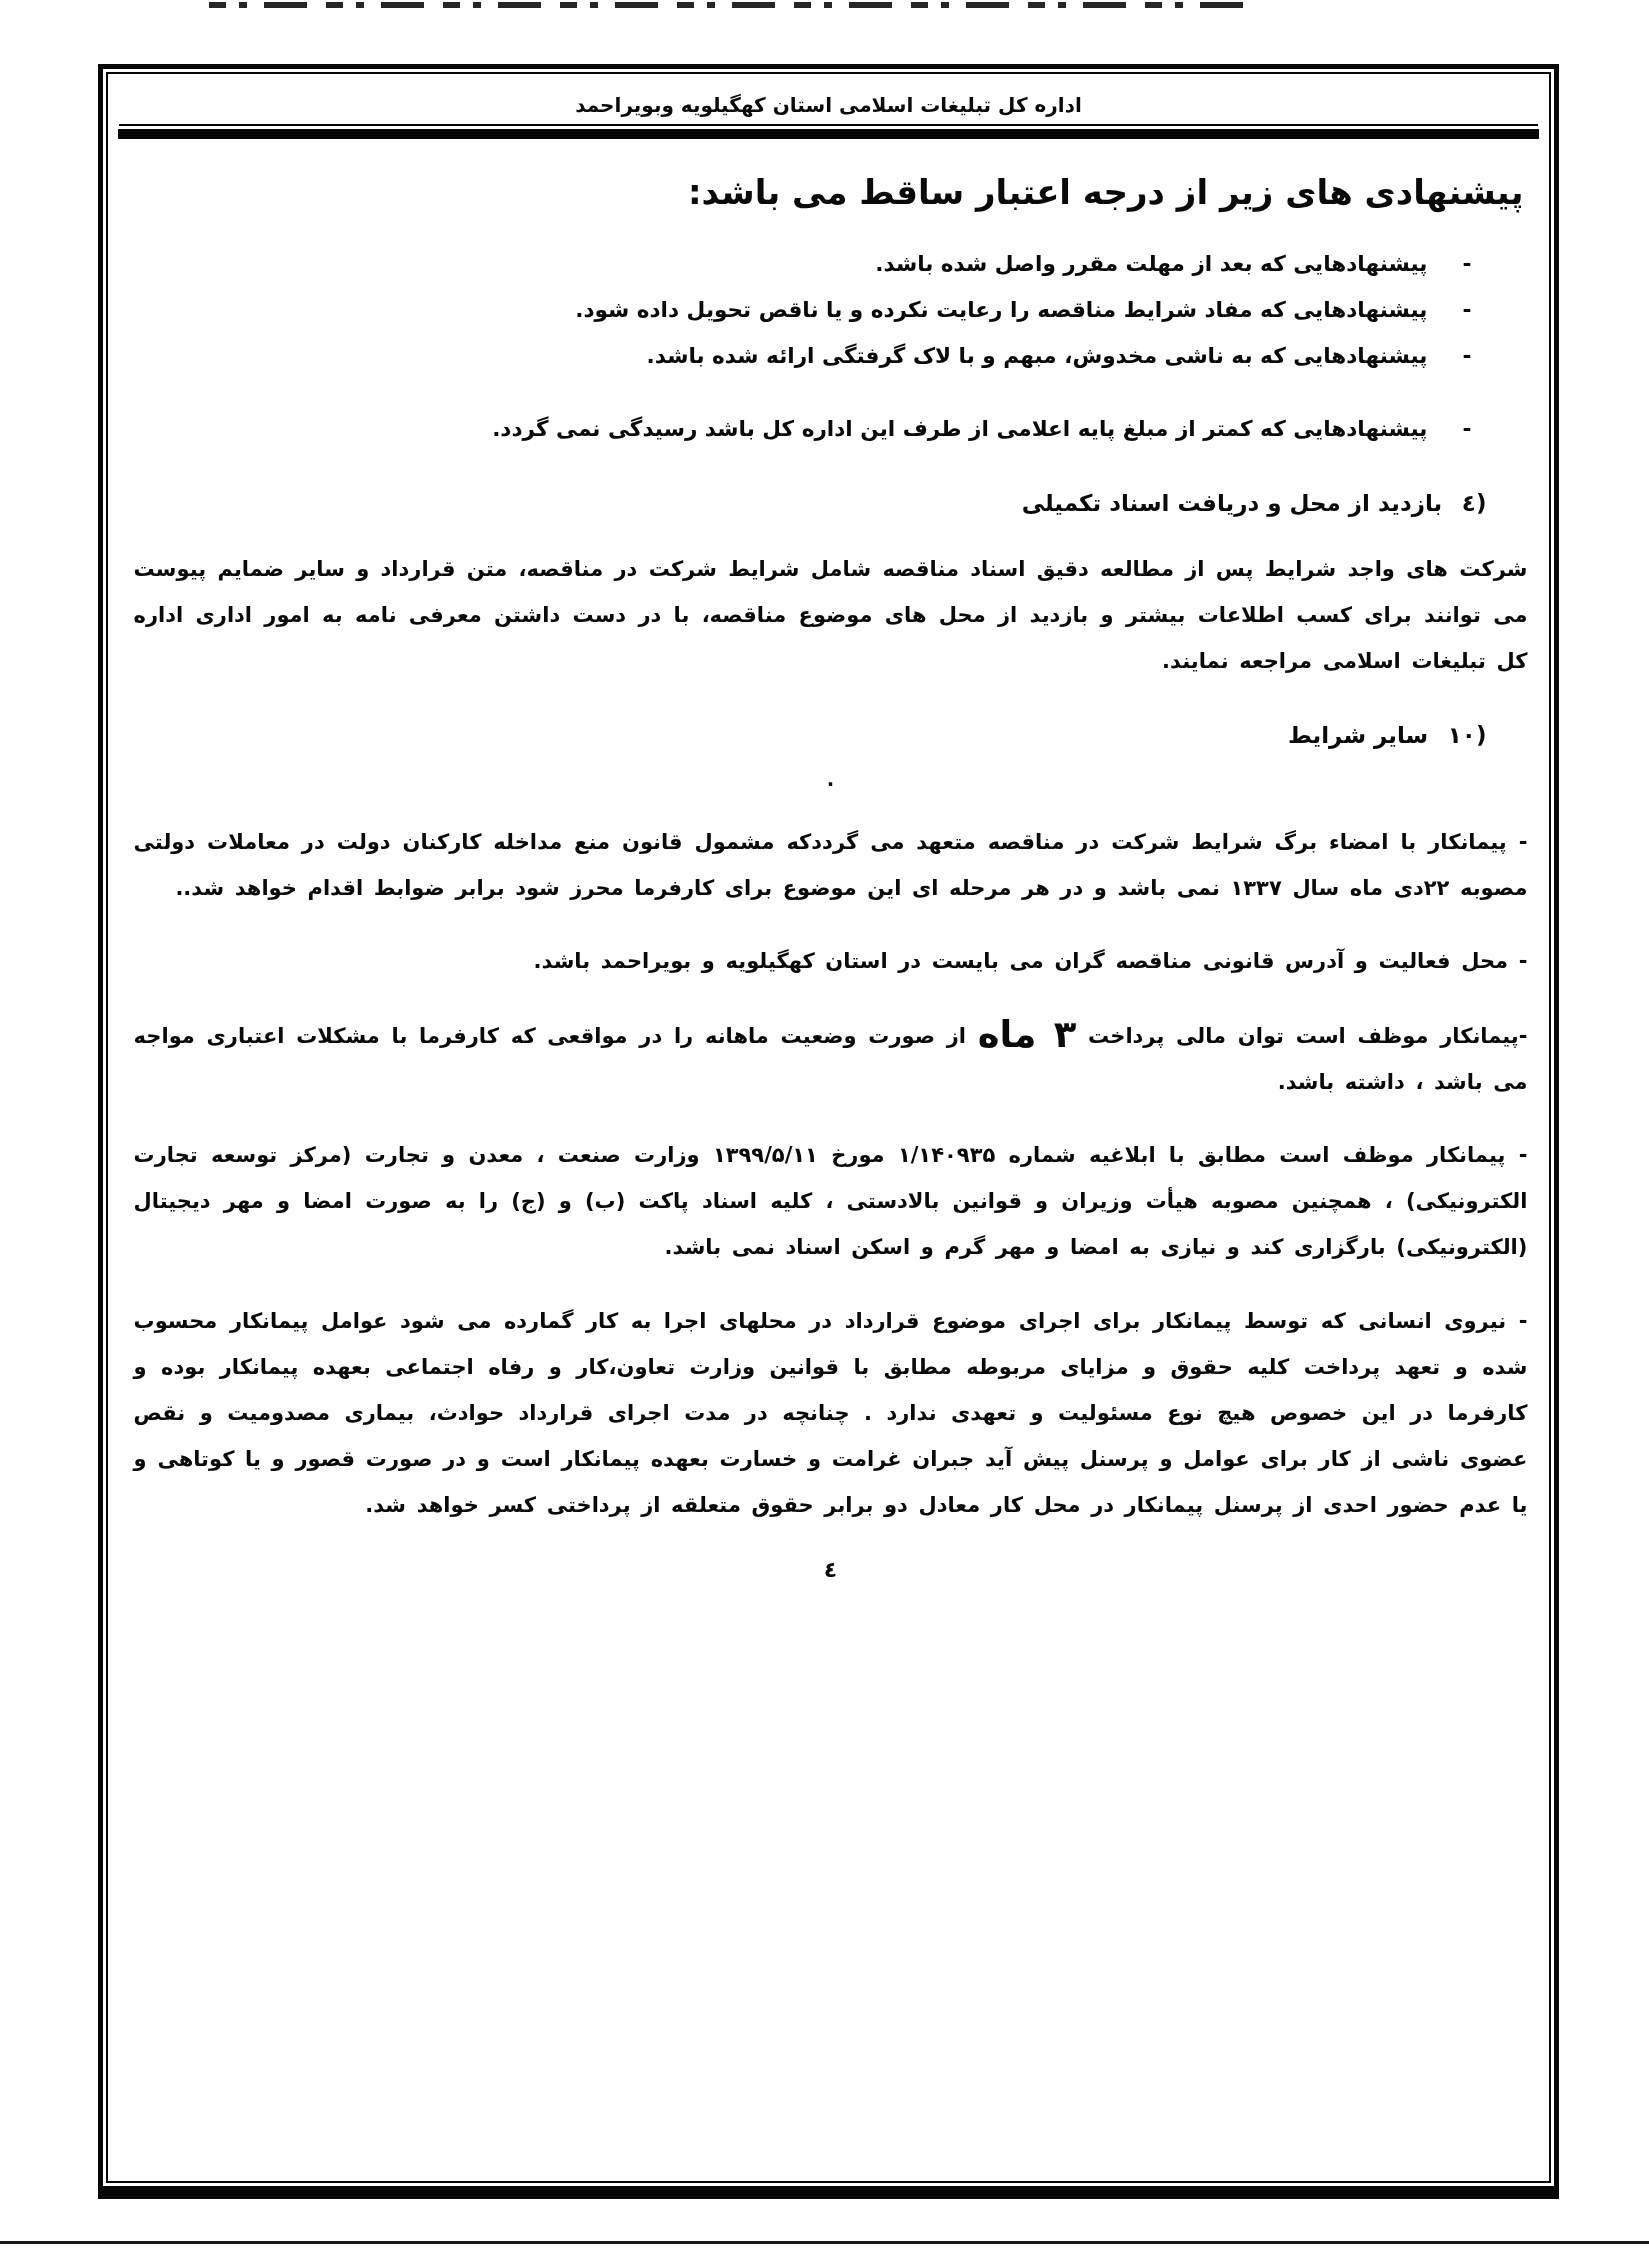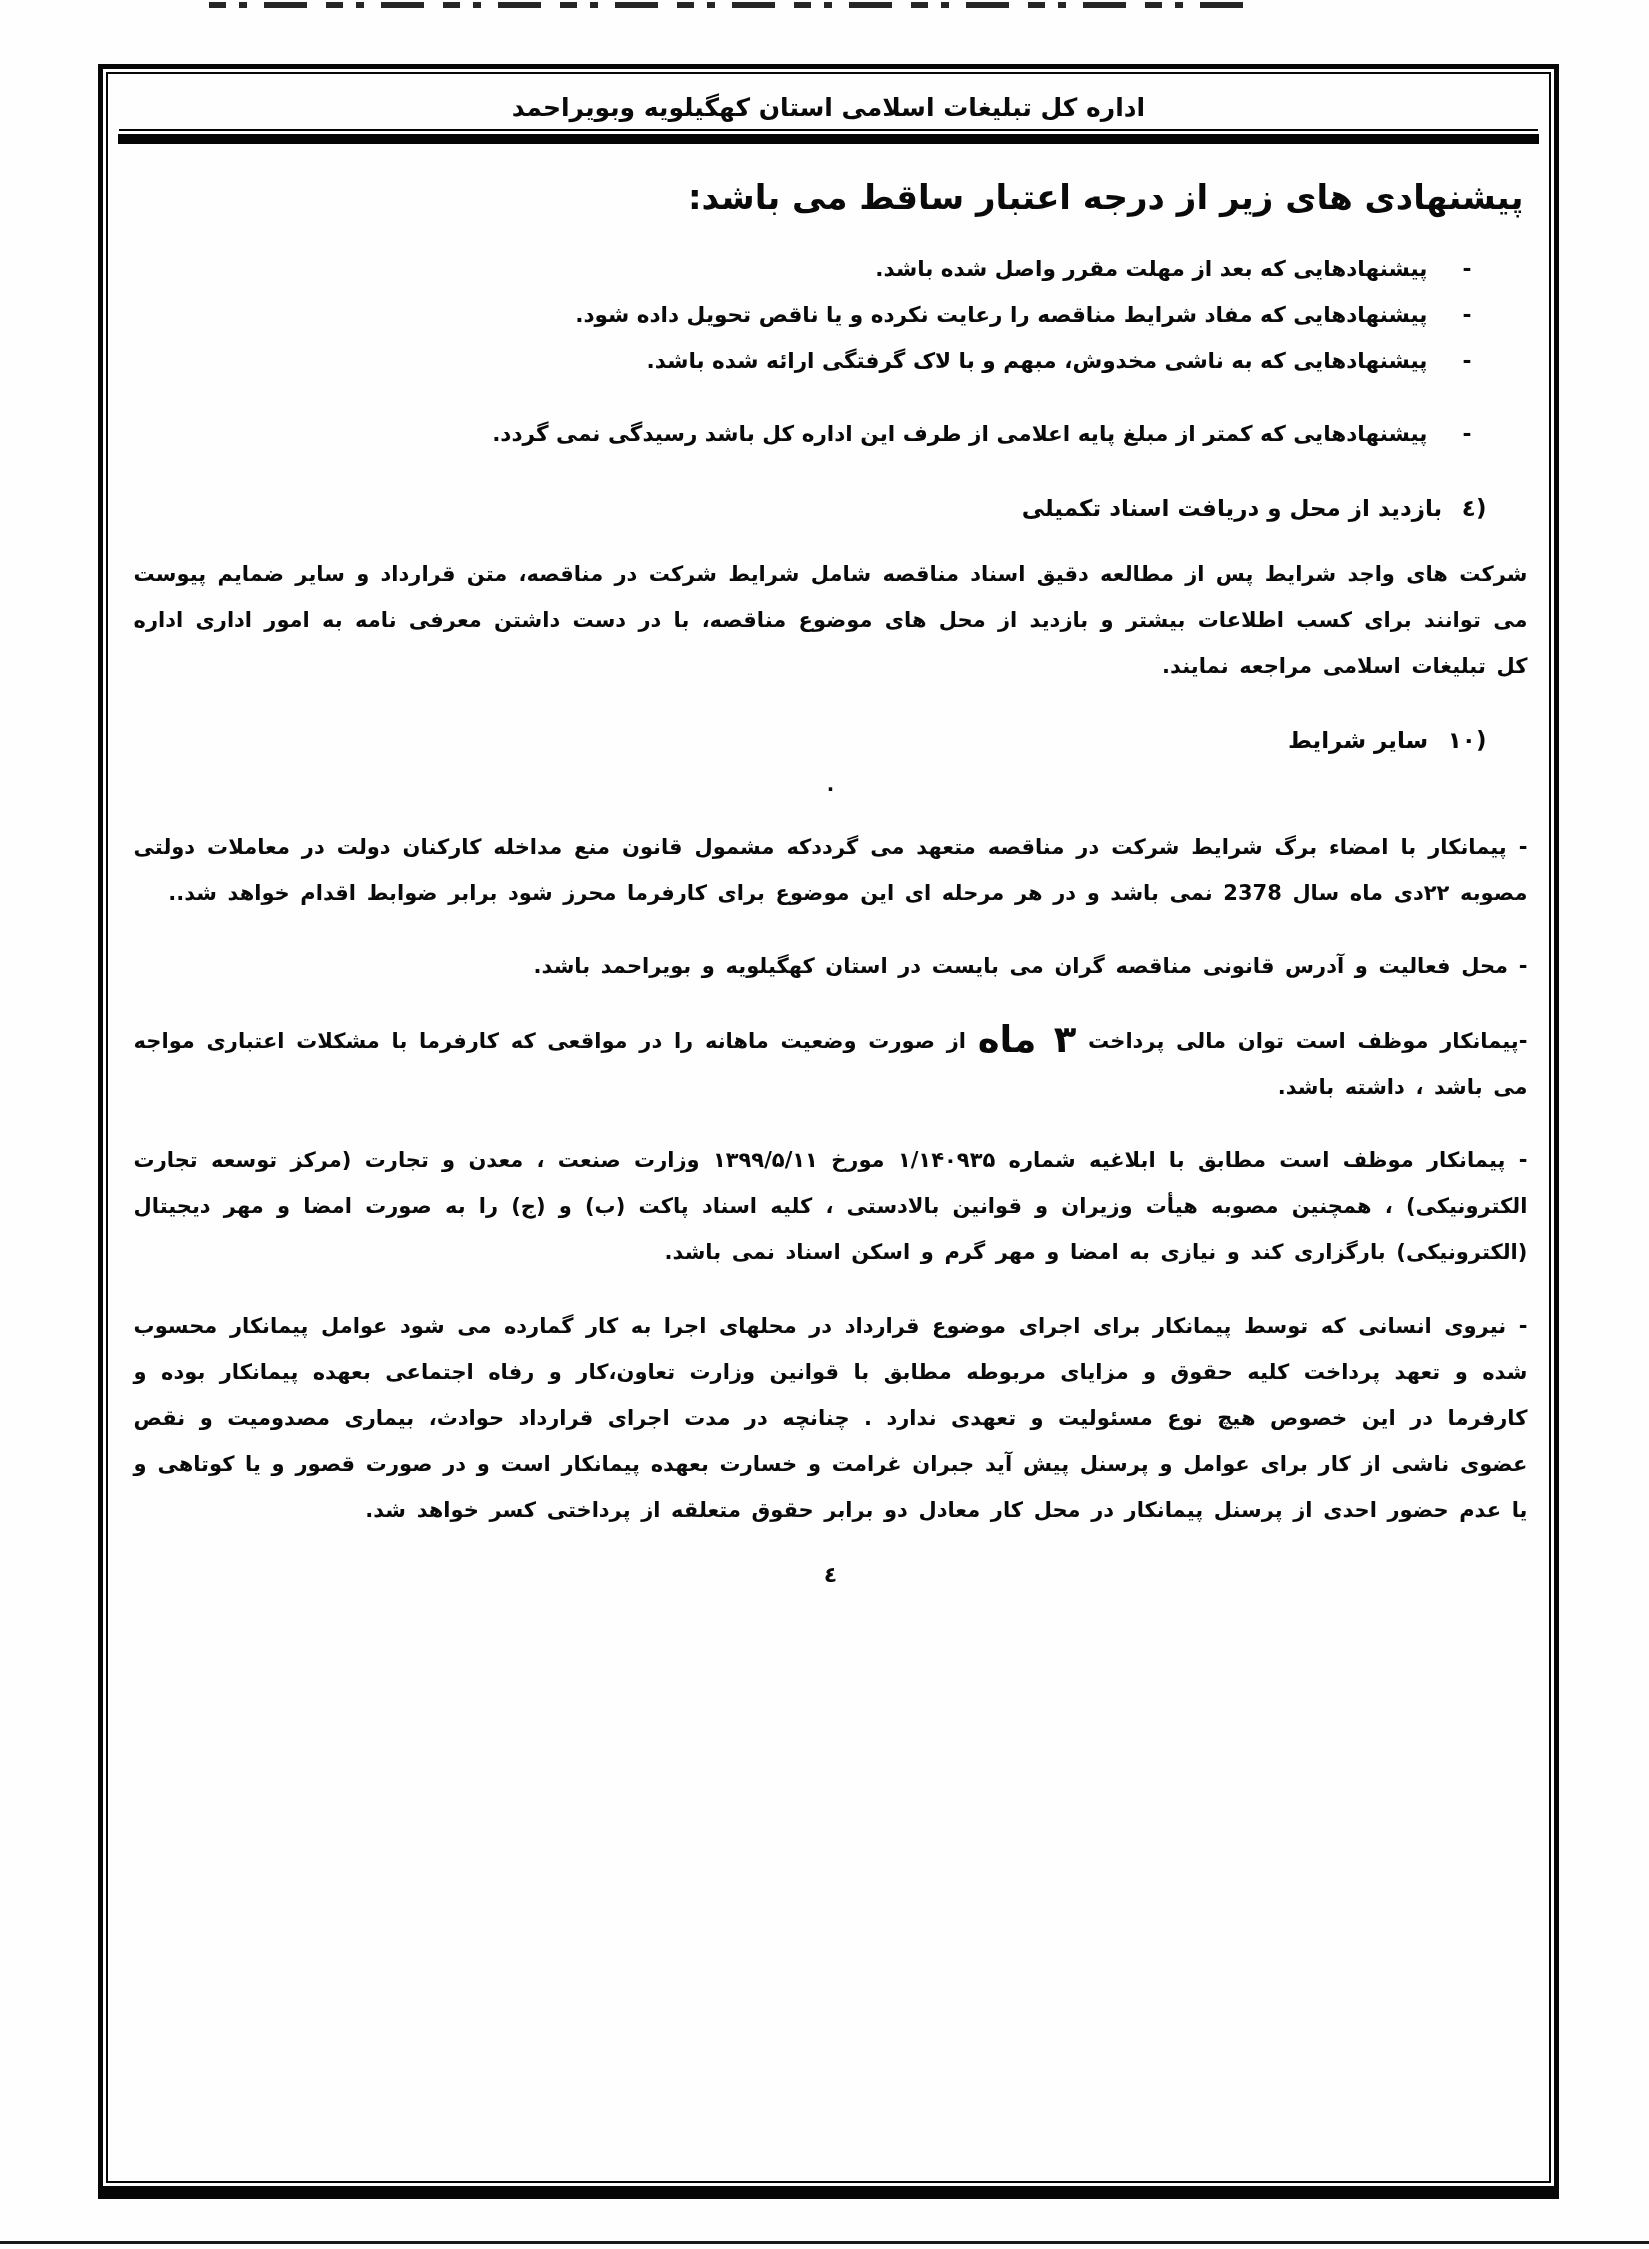--- a/index.html
+++ b/index.html
@@ -27,21 +27,21 @@
     border:5.9px solid #070707;
     border-bottom-width:13px;
   }
   .frame-inner{
     position:absolute;inset:2.6px;
     border:2.6px solid #070707;
     box-sizing:border-box;
   }
   .org-header{
     text-align:center;
-    font-size:25px;font-weight:700;
+    font-size:20px;font-weight:700;
     padding-top:19.6px;
     letter-spacing:0.3px;
   }
   .header-rule{
     margin:11.8px 10.5px 0;
     height:9.8px;background:#050505;
     position:relative;
   }
   .header-rule::before{
     content:"";position:absolute;left:1.3px;right:1.3px;top:-4.6px;height:2px;background:#050505;
@@ -140,21 +140,21 @@
 
         <p class="para para-first">شرکت های واجد شرایط پس از مطالعه دقیق اسناد مناقصه شامل شرایط شرکت در مناقصه، متن قرارداد و سایر ضمایم پیوست می توانند برای کسب اطلاعات بیشتر و بازدید از محل های موضوع مناقصه، با در دست داشتن معرفی نامه به امور اداری اداره کل تبلیغات اسلامی مراجعه نمایند.</p>
 
         <div class="num-heading">
           <span dir="ltr">۱۰)</span>
           <span>سایر شرایط</span>
         </div>
 
         <div class="dot-artifact">.</div>
 
-        <p class="para">- پیمانکار با امضاء برگ شرایط شرکت در مناقصه متعهد می گرددکه مشمول قانون منع مداخله کارکنان دولت در معاملات دولتی مصوبه ۲۲دی ماه سال 2378 نمی باشد و در هر مرحله ای این موضوع برای کارفرما محرز شود برابر ضوابط اقدام خواهد شد..</p>
+        <p class="para">- پیمانکار با امضاء برگ شرایط شرکت در مناقصه متعهد می گرددکه مشمول قانون منع مداخله کارکنان دولت در معاملات دولتی مصوبه ۲۲دی ماه سال ۱۳۳۷ نمی باشد و در هر مرحله ای این موضوع برای کارفرما محرز شود برابر ضوابط اقدام خواهد شد..</p>
 
 
         <p class="para">- محل فعالیت و آدرس قانونی مناقصه گران می بایست در استان کهگیلویه و بویراحمد باشد.</p>
 
         <p class="para"><span>-پیمانکار موظف است توان مالی پرداخت </span><span class="big-term">۳ ماه</span><span> از صورت وضعیت ماهانه را در مواقعی که کارفرما با مشکلات اعتباری مواجه می باشد ، داشته باشد.</span></p>
 
 
 
         <p class="para">- پیمانکار موظف است مطابق با ابلاغیه شماره ۱/۱۴۰۹۳۵ مورخ ۱۳۹۹/۵/۱۱ وزارت صنعت ، معدن و تجارت (مرکز توسعه تجارت الکترونیکی) ، همچنین مصوبه هیأت وزیران و قوانین بالادستی ، کلیه اسناد پاکت (ب) و (ج) را به صورت امضا و مهر دیجیتال (الکترونیکی) بارگزاری کند و نیازی به امضا و مهر گرم و اسکن اسناد نمی باشد.</p>
 

